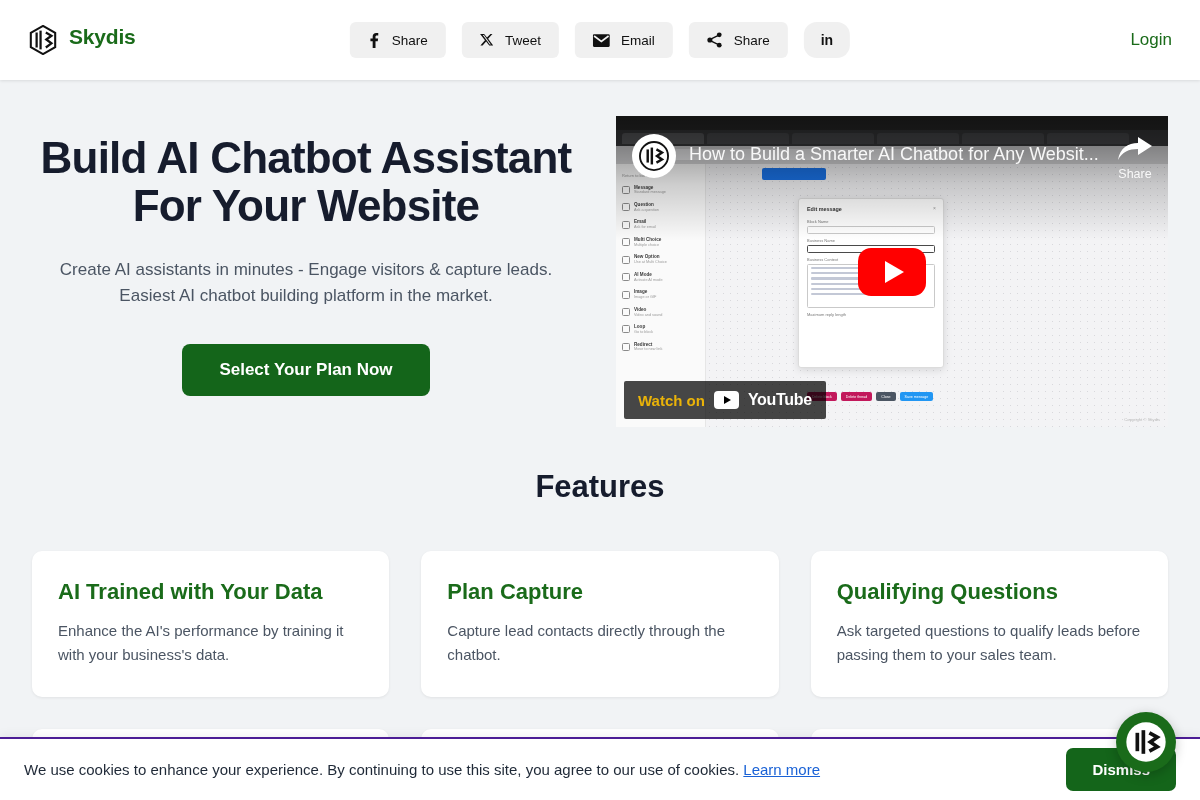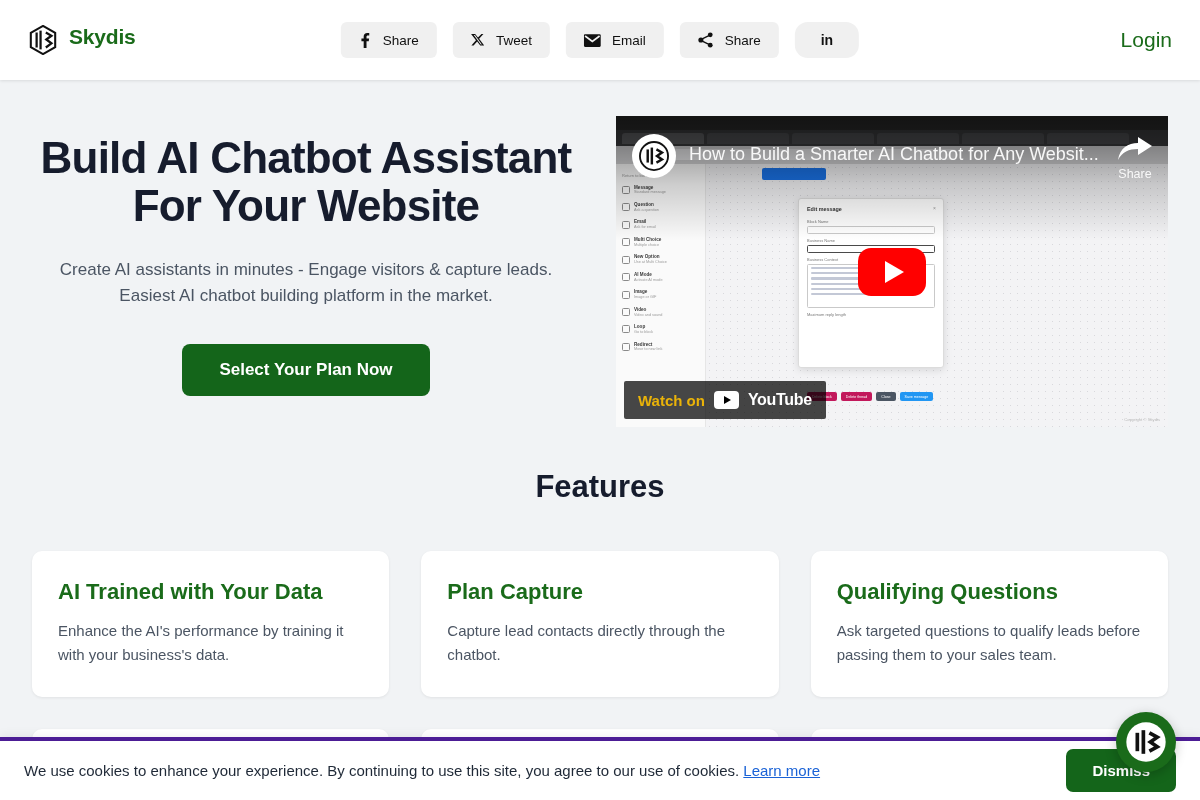--- a/index.html
+++ b/index.html
@@ -29,26 +29,26 @@
     position:absolute; left:50%; transform:translateX(-50%);
     display:flex; gap:16px; align-items:center;
   }
   .share-btn {
     height:36px; background:#f0f0f0; border:none; border-radius:6px;
     display:flex; align-items:center; justify-content:center; gap:11px;
     padding:0 18px; cursor:pointer;
     font-family:"Liberation Sans", sans-serif;
     font-size:13.5px; color:#111; font-weight:400;
   }
-  .share-btn.icon-only { padding:0 26px; min-width:42px;border-radius:13px; }
+  .share-btn.icon-only { padding:0 17px; min-width:42px;border-radius:13px; }
   .share-btn svg { display:block; }
   .share-btn .li-text { font-size:14px; font-weight:700; color:#111; }
 
   .login-link {
-    margin-left:auto; font-size:21px; color:#1a6b1a;
+    margin-left:auto; font-size:17px; color:#1a6b1a;
     text-decoration:none; cursor:pointer;
   }
 
   
   .hero {
     display:flex; padding:36px 32px 0 32px; gap:36px;
   }
   .hero-left { width:552px; padding-top:18px; text-align:center; }
   .hero-title {
     font-size:44px; line-height:1.08; font-weight:700;
@@ -195,21 +195,21 @@
   }
   .card-title {
     font-size:22px; font-weight:700; color:#1a6b1a; margin-bottom:14px;
   }
   .card-desc { font-size:15px; line-height:1.6; color:#4b5563; }
   .card.stub { height:60px; padding:0; }
 
   
   .cookie {
     position:fixed; left:0; right:0; bottom:0; height:63px;
-    background:#fff; border-top:4px solid #4c1d95;
+    background:#fff; border-top:2px solid #4c1d95;
     display:flex; align-items:center; padding:0 24px;
     box-shadow:0 -2px 10px rgba(0,0,0,.06); z-index:40;
   }
   .cookie-text { font-size:15px; color:#1f2937; }
   .cookie-link { color:#1a62d6; text-decoration:underline; cursor:pointer; }
   .cookie-btn {
     margin-left:auto; background:#14651a; color:#fff; border:none;
     border-radius:7px; padding:13px 26px; font-size:15px; font-weight:700;
     cursor:pointer; font-family:"Liberation Sans", sans-serif;
   }

